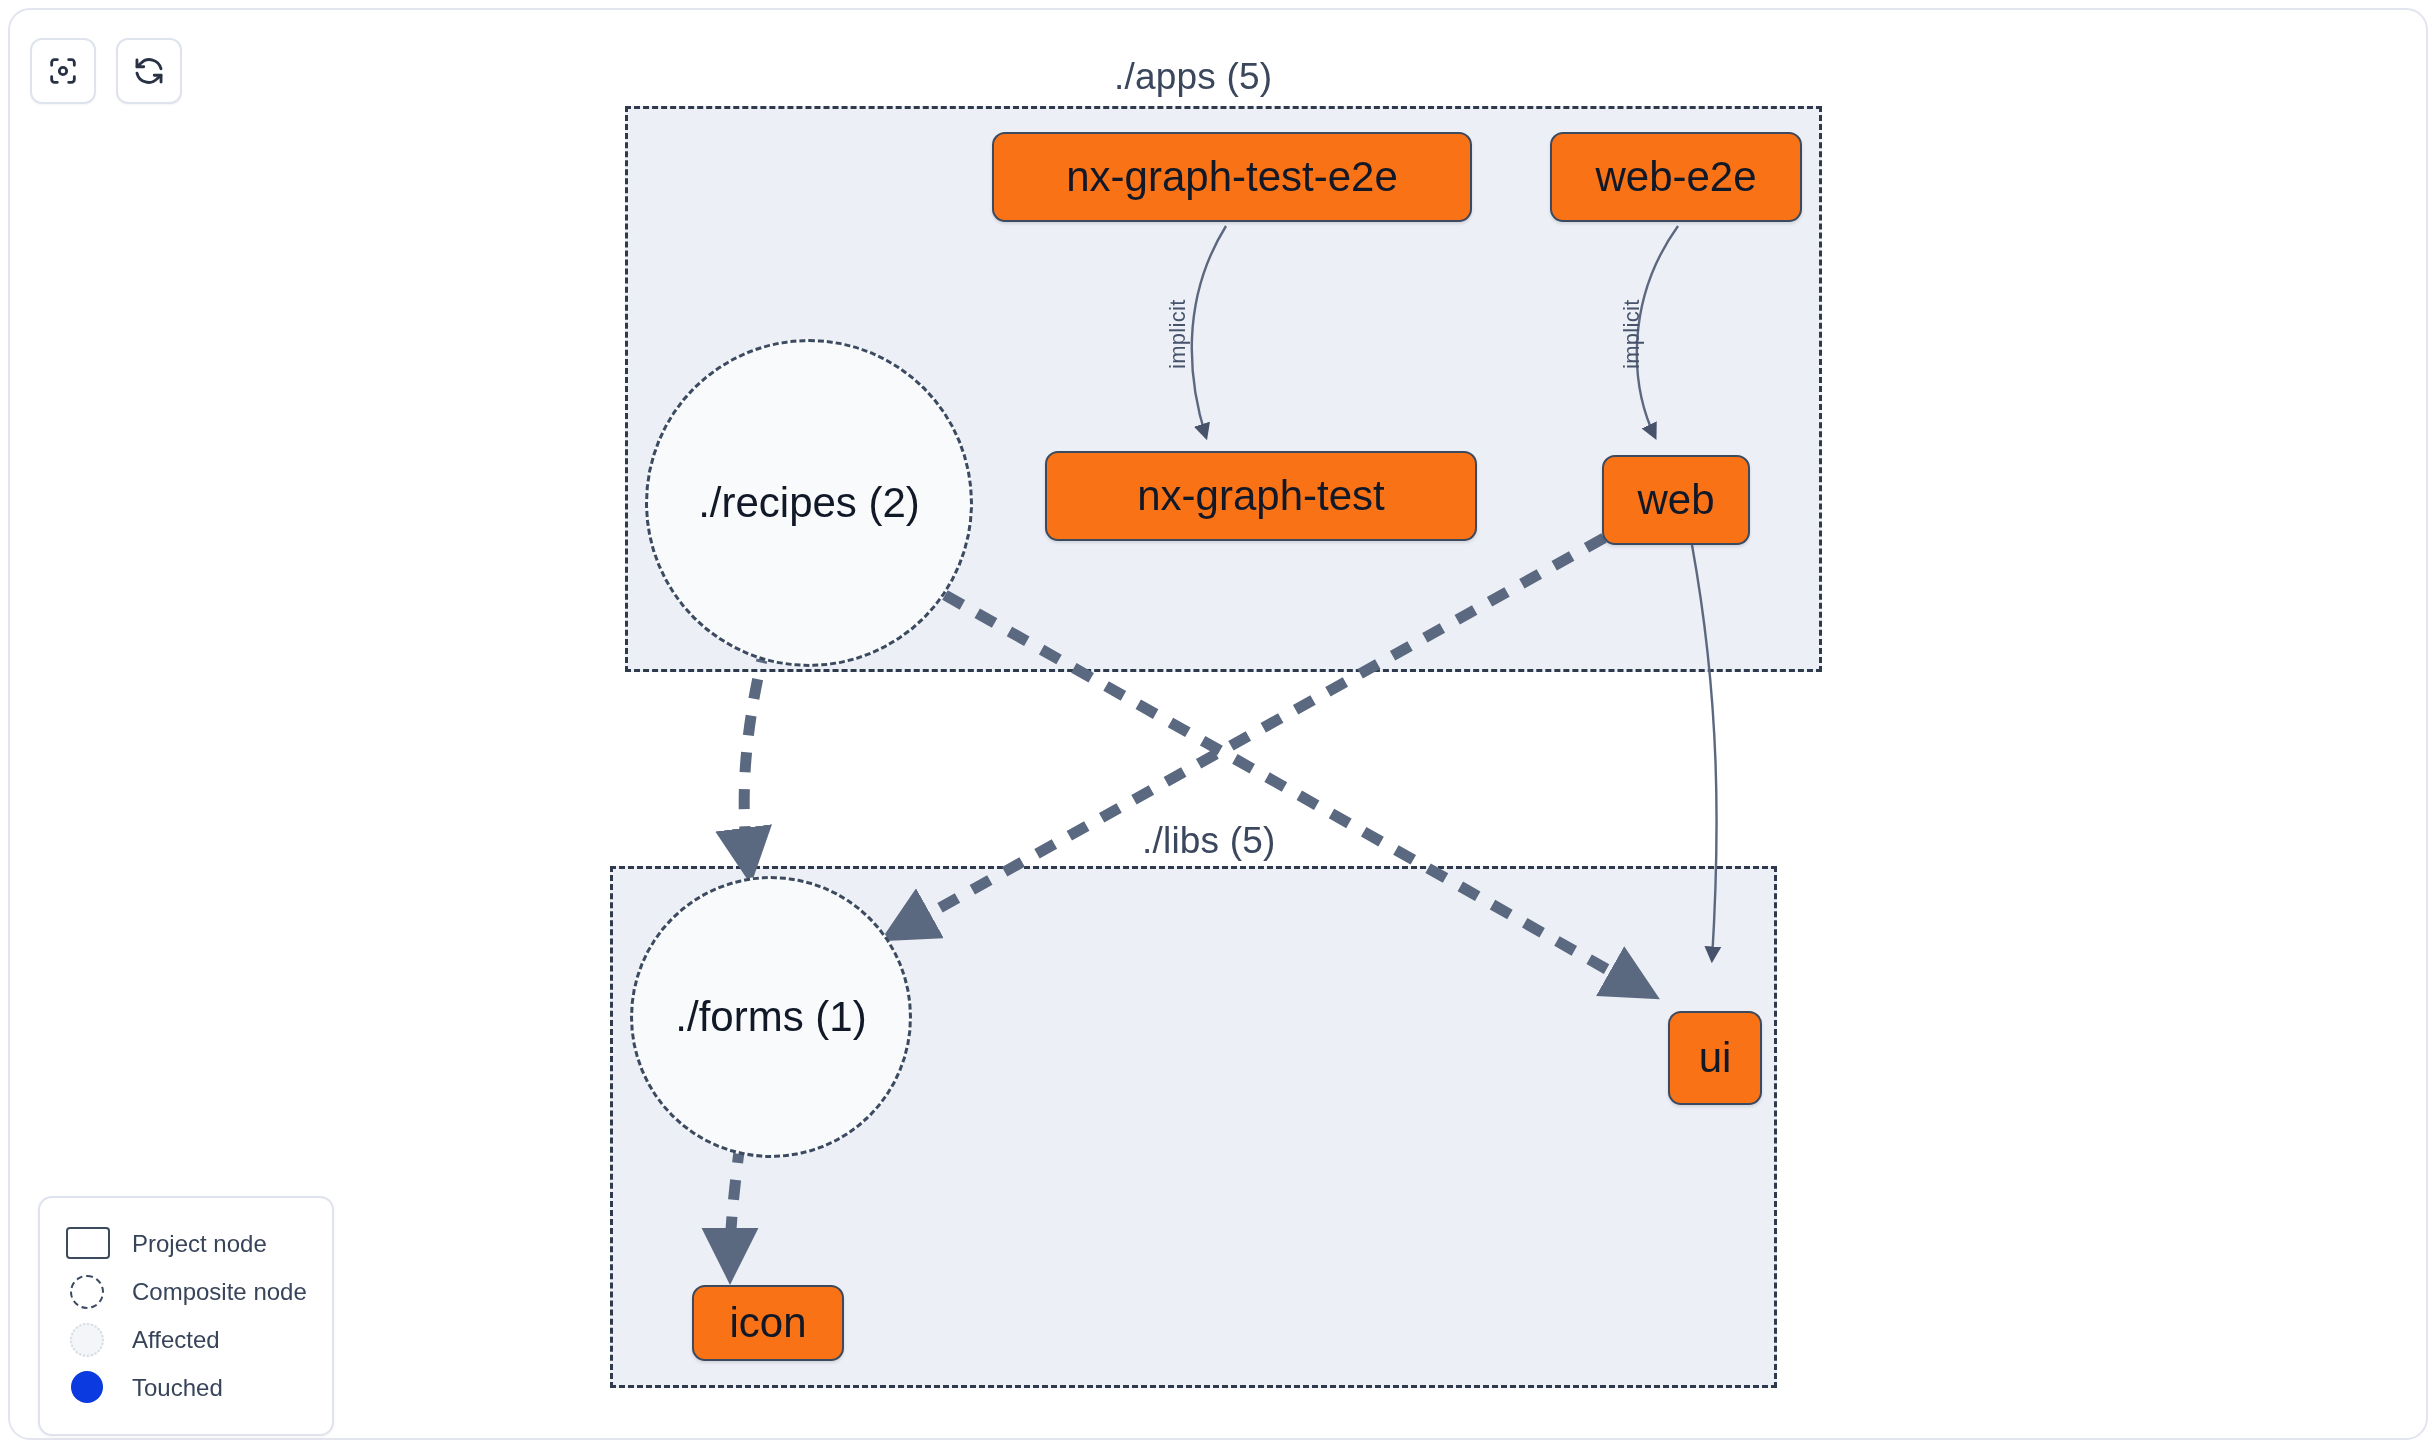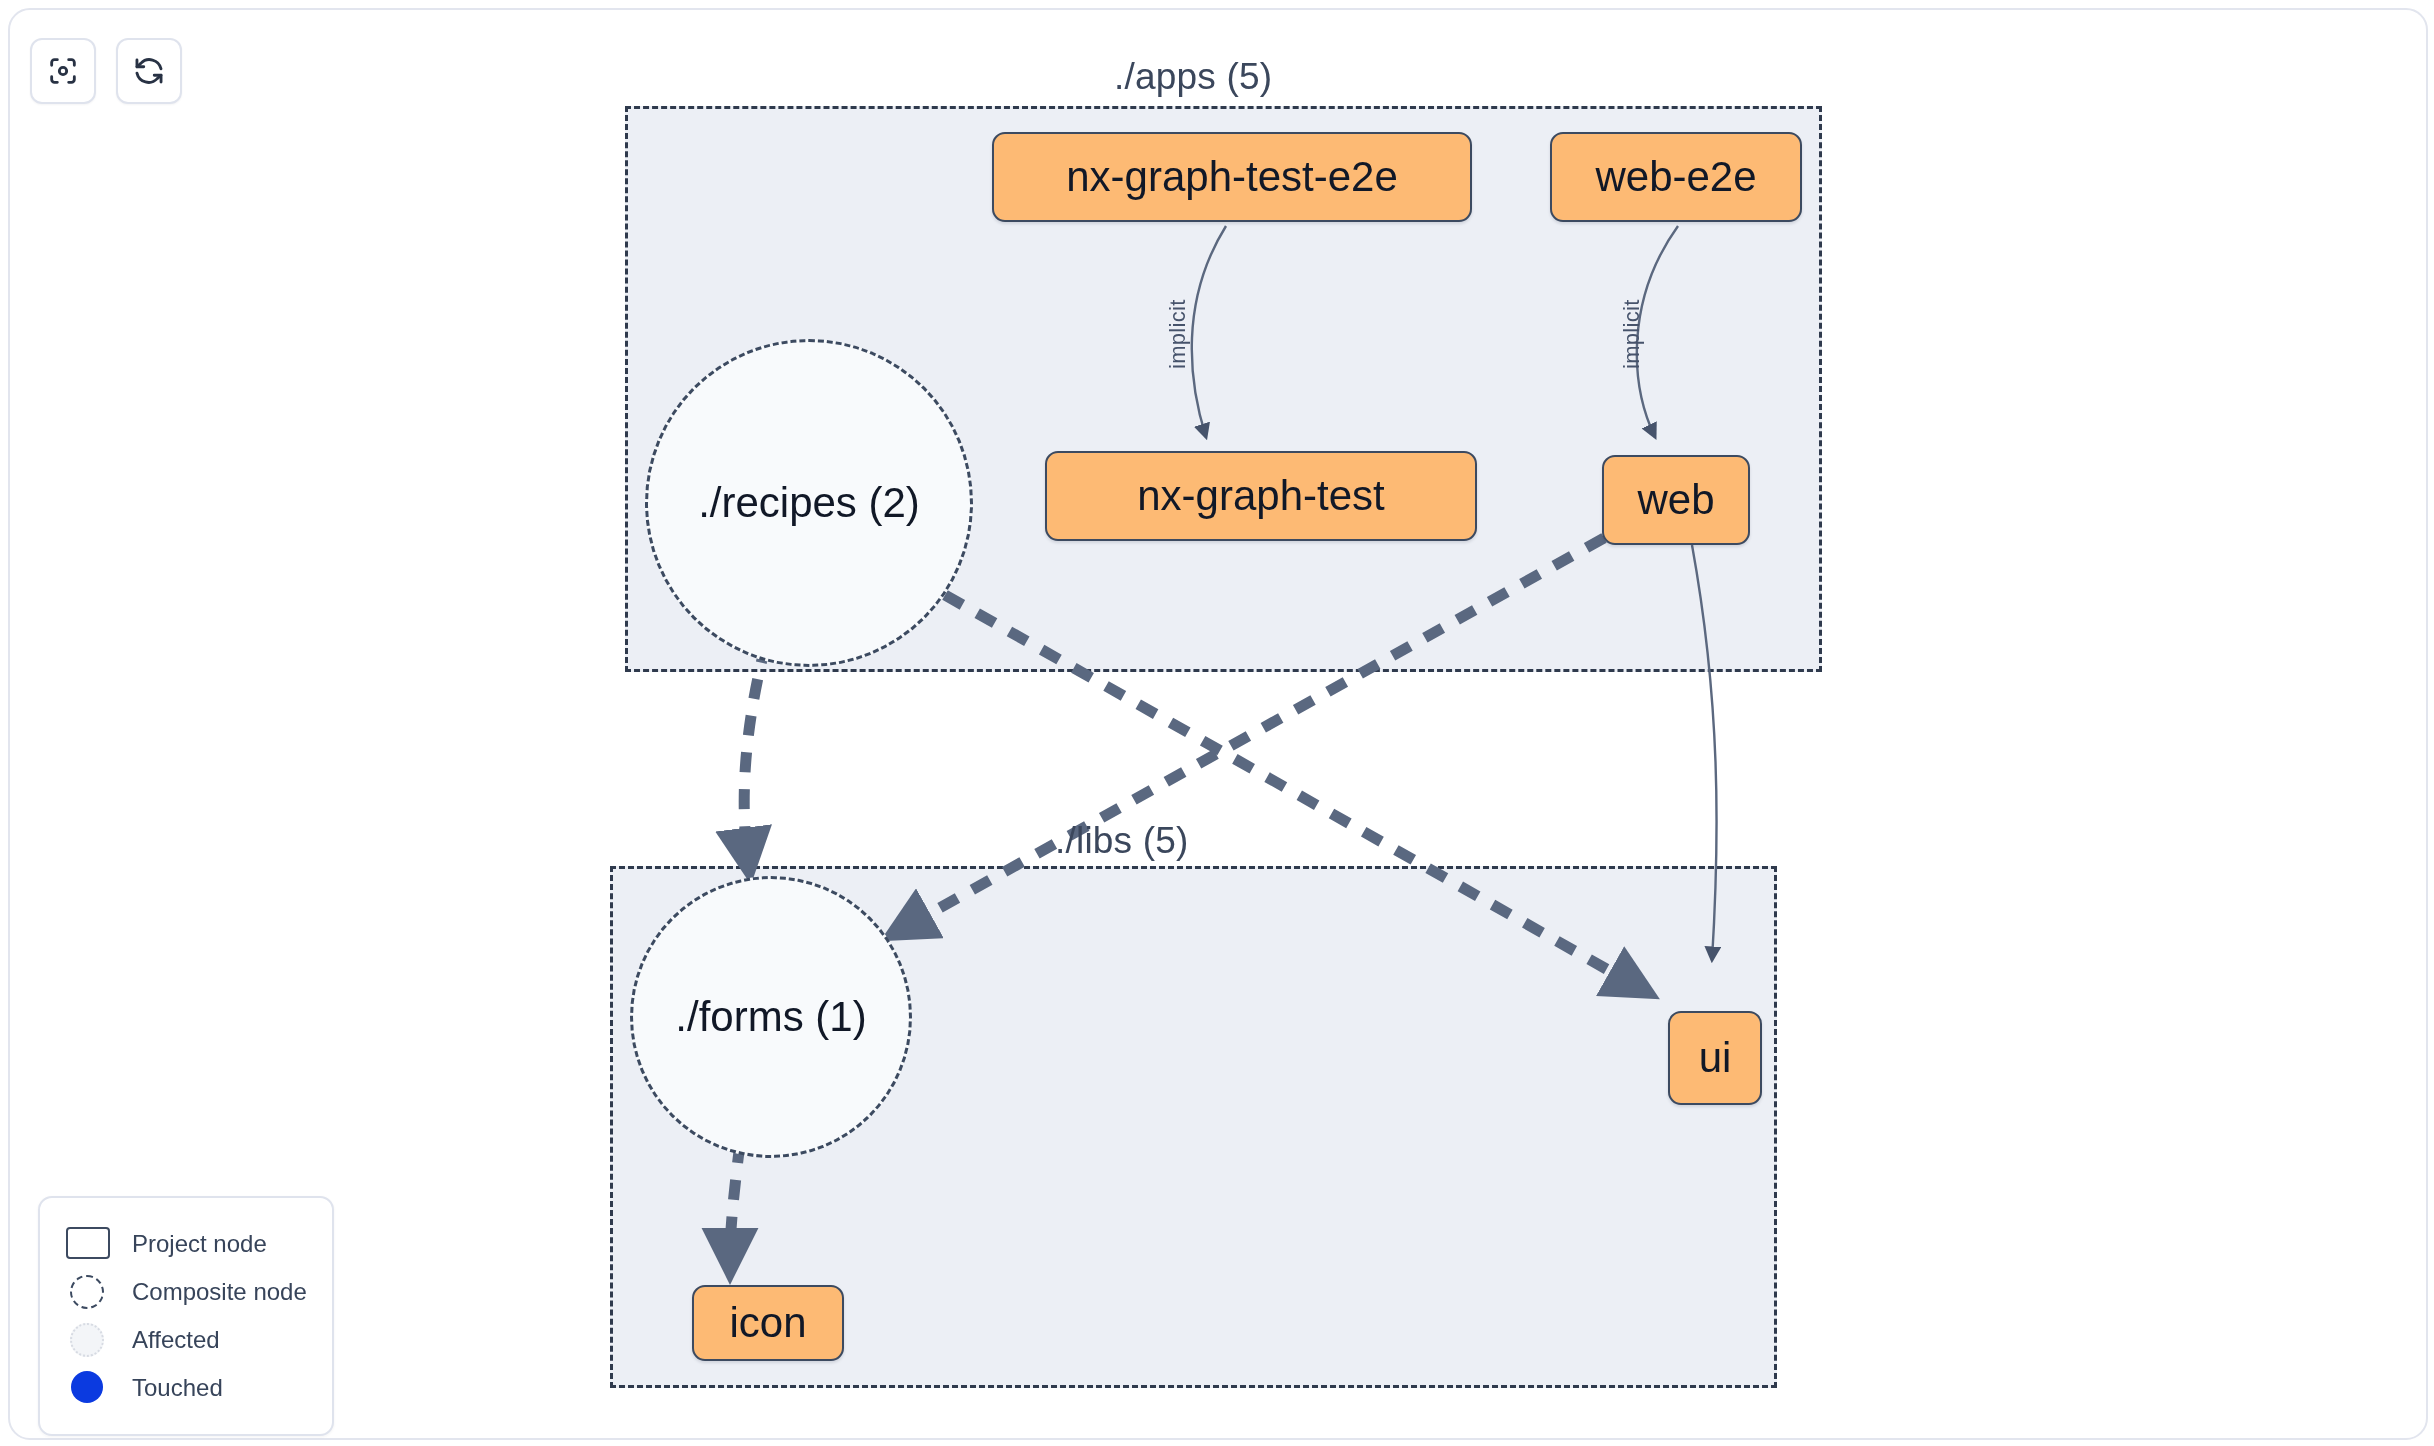--- a/index.html
+++ b/index.html
@@ -73,21 +73,21 @@
     font-size: 37px;
     color: #3b475c;
     white-space: nowrap;
     z-index: 30;
     letter-spacing: 0.2px;
   }
 
   
   .node {
     position: absolute;
-    background: #fdba74;
+    background: #f97316;
     border: 2.5px solid #3c4a60;
     border-radius: 13px;
     display: flex;
     align-items: center;
     justify-content: center;
     color: #111827;
     font-size: 42px;
     z-index: 20;
     cursor: pointer;
     box-shadow: 0 2px 3px rgba(30,41,59,0.13);
@@ -203,21 +203,21 @@
       </span>
     </div>
   </div>
 
   <div class="graph">
 
     <div class="group-box" style="left:625px; top:106px; width:1197px; height:566px;"></div>
     <div class="group-box" style="left:610px; top:866px; width:1167px; height:522px;"></div>
 
     <div class="group-label" style="left:1114px; top:56px;">./apps (5)</div>
-    <div class="group-label" style="left:1055px; top:820px;">./libs (5)</div>
+    <div class="group-label" style="left:1142px; top:820px;">./libs (5)</div>
 
     <svg class="edge-layer" viewBox="0 0 2434 1446" xmlns="http://www.w3.org/2000/svg">
       <defs>
         <marker id="arrow-thin" viewBox="0 0 10 10" refX="8" refY="5" markerWidth="7" markerHeight="7" orient="auto-start-reverse">
           <path d="M 0 0 L 10 5 L 0 10 z" fill="#46536b"></path>
         </marker>
         <marker id="arrow-thick" viewBox="0 0 10 10" refX="6" refY="5" markerWidth="5.2" markerHeight="5.2" orient="auto-start-reverse">
           <path d="M 0 0 L 10 5 L 0 10 z" fill="#5a6880"></path>
         </marker>
       </defs>

